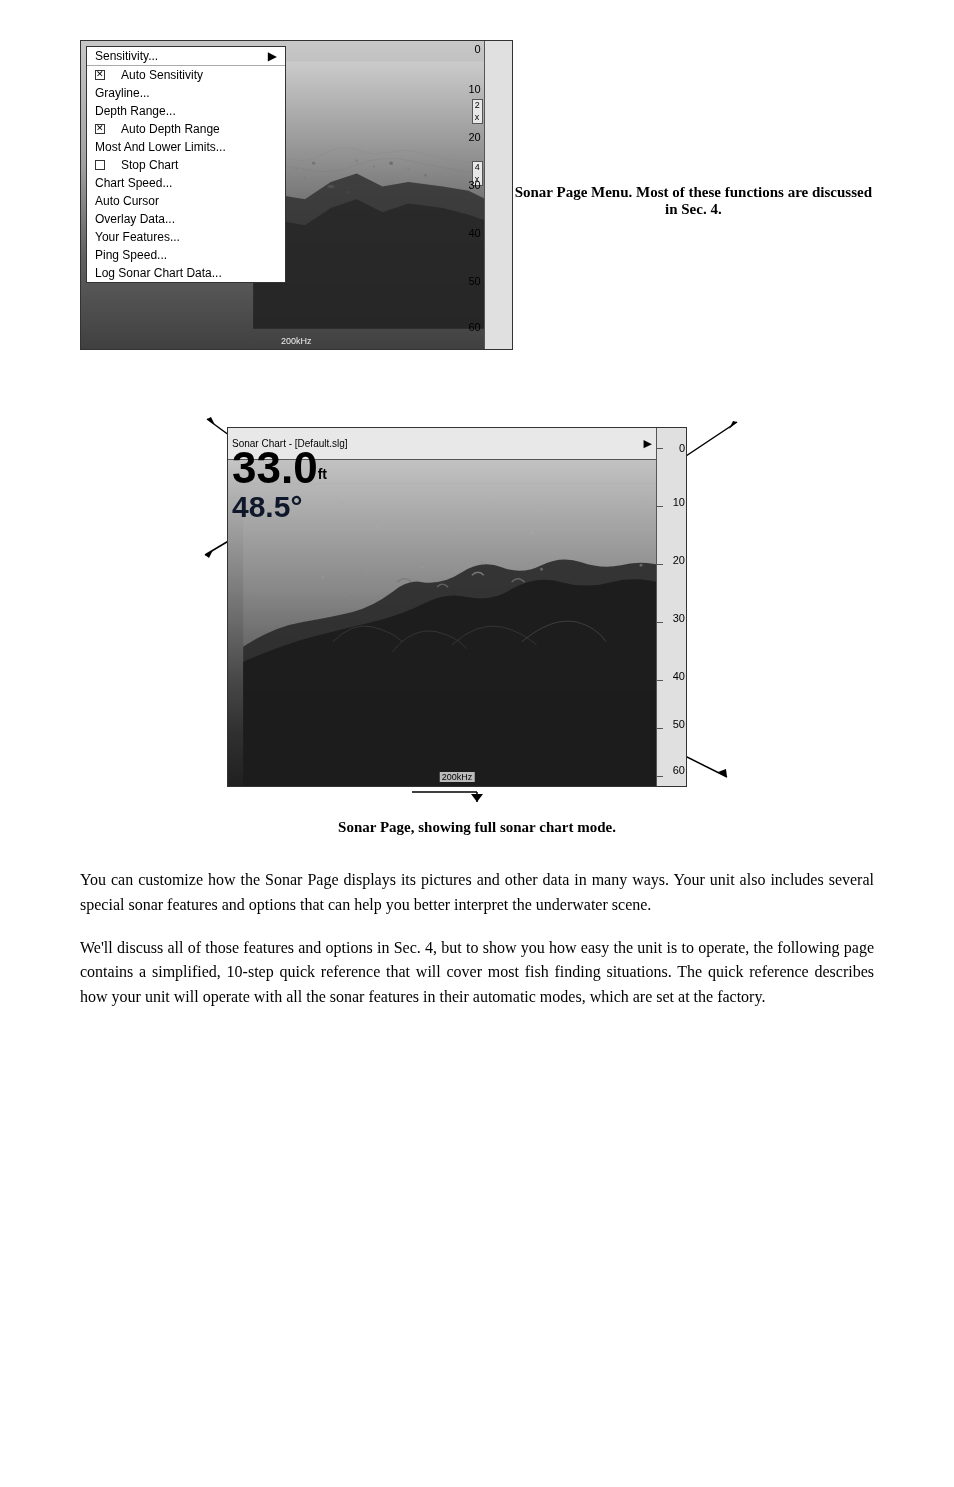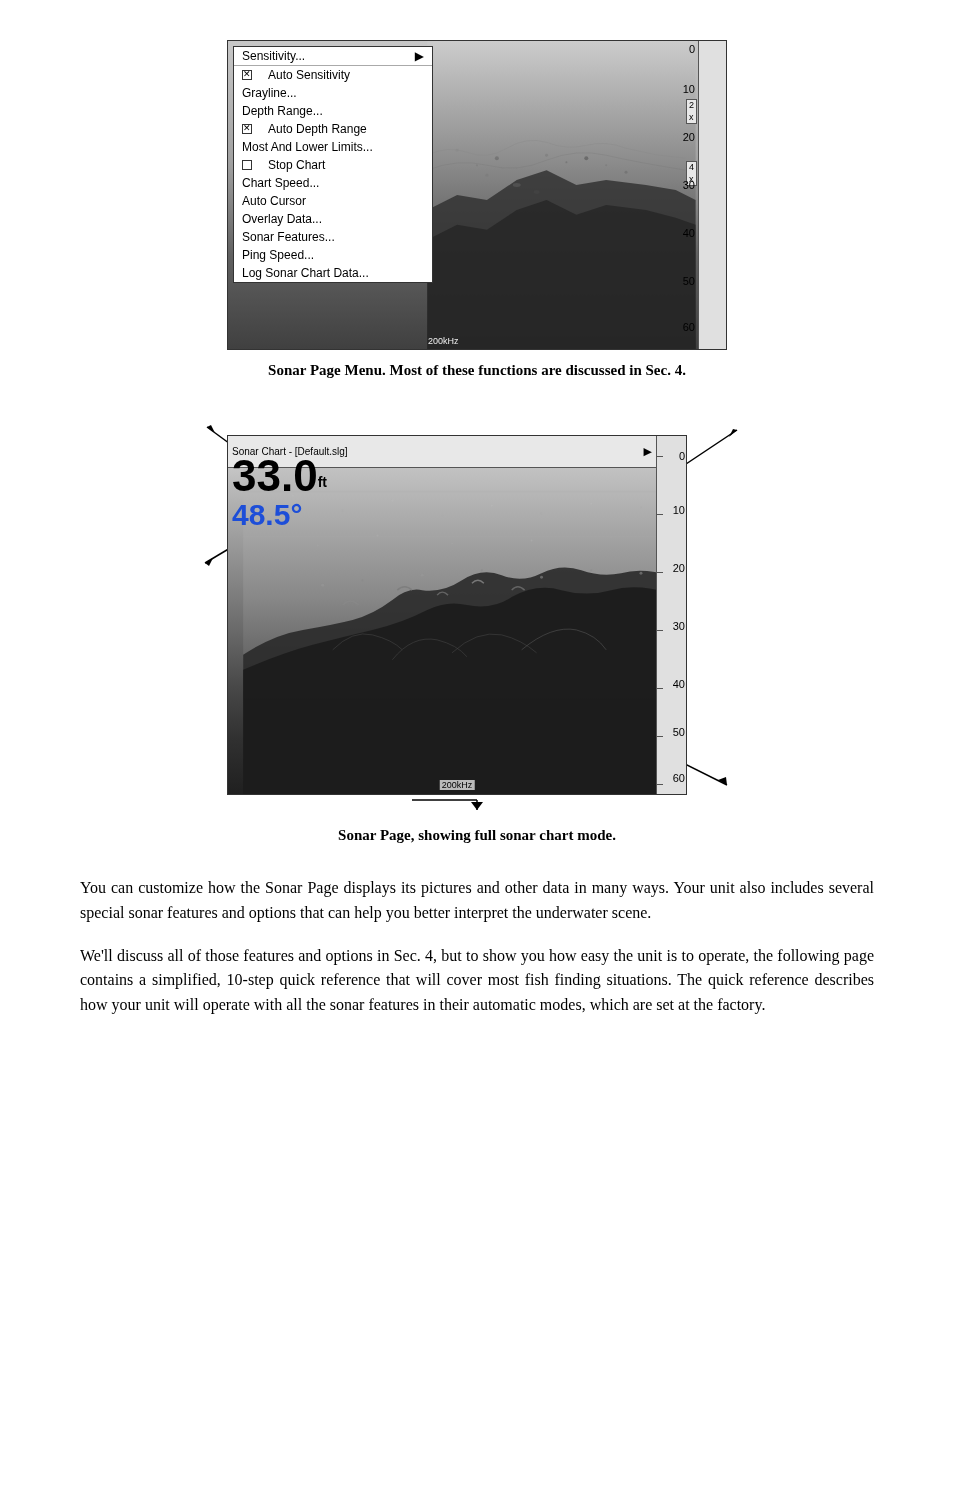--- a/index.html
+++ b/index.html
@@ -14,23 +14,23 @@
     }
 
     .page-content {
       max-width: 794px;
       margin: 0 auto;
     }
 
     
     .figure-1 {
       display: flex;
-      flex-direction: column;
+      flex-direction: row;
       align-items: center;
-      margin-bottom: 36px;
+      margin-bottom: 45px;
     }
 
     .sonar-menu-container {
       position: relative;
       width: 500px;
       height: 310px;
       border: 1px solid #333;
       background: #d8d8d8;
       overflow: hidden;
       margin-bottom: 12px;
@@ -301,21 +301,21 @@
         <div class="menu-item">
           <span>Chart Speed...</span>
         </div>
         <div class="menu-item">
           <span>Auto Cursor</span>
         </div>
         <div class="menu-item">
           <span>Overlay Data...</span>
         </div>
         <div class="menu-item">
-          <span>Sonar Features...</span>
+          <span>Your Features...</span>
         </div>
         <div class="menu-item">
           <span>Ping Speed...</span>
         </div>
         <div class="menu-item">
           <span>Log Sonar Chart Data...</span>
         </div>
       </div>
 
       <div style="position:absolute;right:0;top:0;width:28px;height:100%;background:#e0e0e0;border-left:1px solid #555;font-family:Arial,sans-serif;">
@@ -431,21 +431,21 @@
         <div class="chart-header">
           <span style="font-size:10px;font-family:Arial,sans-serif;">Sonar Chart - [Default.slg]</span>
           <span style="font-size:11px;">▶</span>
         </div>
 
         <div style="position:absolute;top:18px;left:4px;z-index:10;">
           <span style="font-family:Arial Black,Arial,sans-serif;font-weight:900;font-size:44px;color:#000;line-height:1;">33.0</span><span style="font-family:Arial,sans-serif;font-size:14px;font-weight:bold;vertical-align:top;margin-top:20px;display:inline-block;">ft</span>
         </div>
 
         <div style="position:absolute;top:64px;left:4px;z-index:10;">
-          <span style="font-family:Arial Black,Arial,sans-serif;font-weight:900;font-size:30px;color:#1d4ed8;line-height:1;">48.5°</span>
+          <span style="font-family:Arial Black,Arial,sans-serif;font-weight:900;font-size:30px;color:#0f172a;line-height:1;">48.5°</span>
         </div>
 
         <div style="position:absolute;right:0;top:0;width:30px;height:100%;background:#e0e0e0;border-left:1px solid #555;font-family:Arial,sans-serif;">
           <span class="chart-depth-num" style="top:14px;">0</span>
           <span class="chart-depth-num" style="top:68px;">10</span>
           <span class="chart-depth-num" style="top:126px;">20</span>
           <span class="chart-depth-num" style="top:184px;">30</span>
           <span class="chart-depth-num" style="top:242px;">40</span>
           <span class="chart-depth-num" style="top:290px;">50</span>
           <span class="chart-depth-num" style="top:336px;">60</span>

